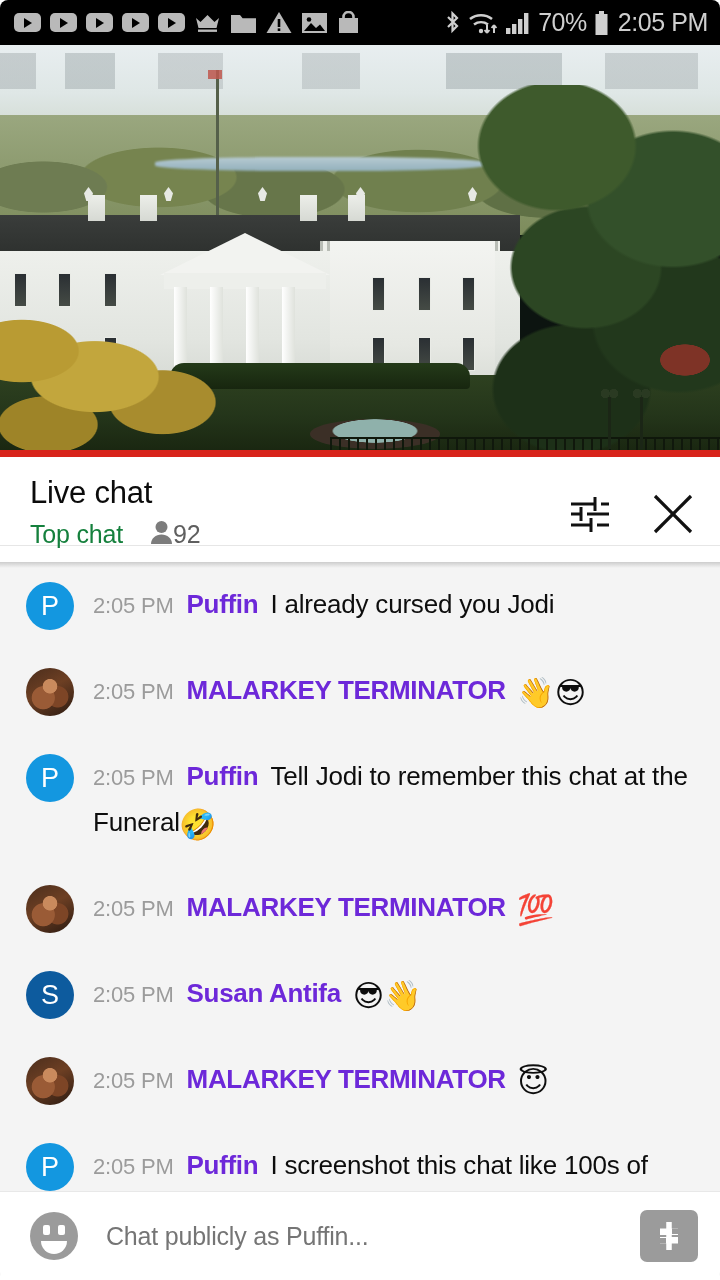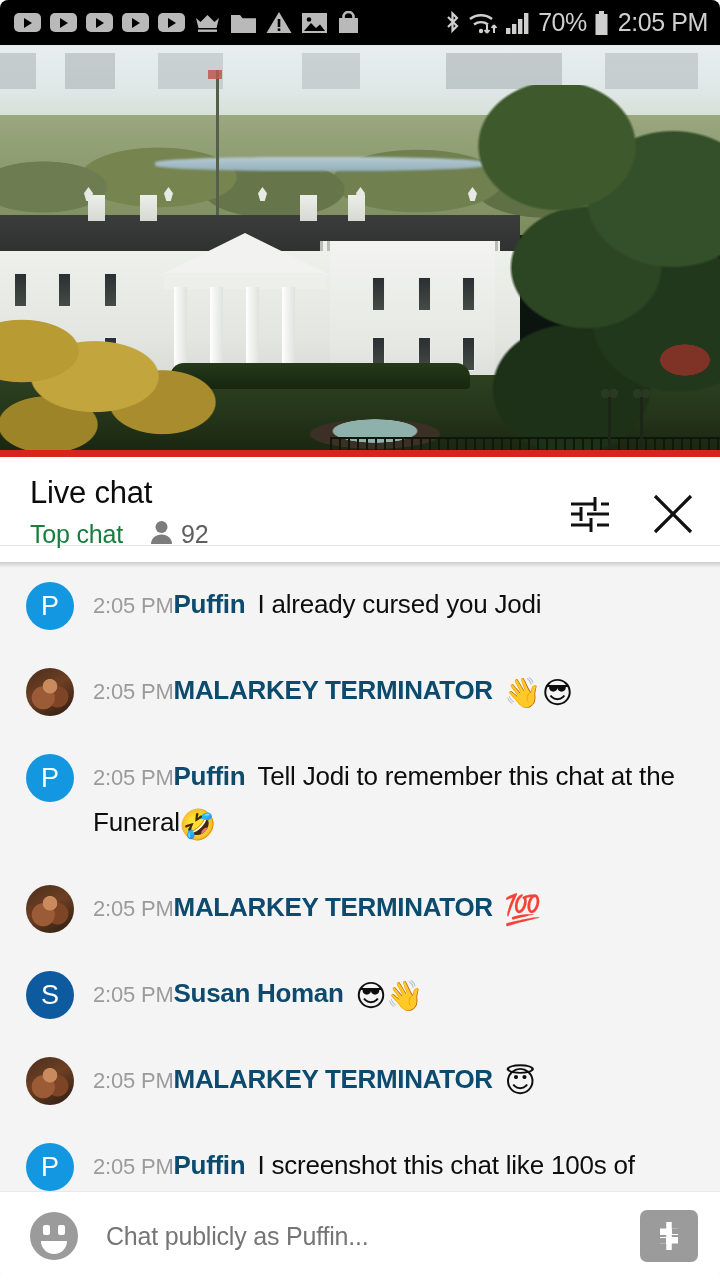--- a/index.html
+++ b/index.html
@@ -159,21 +159,21 @@
   
   .chat-header {
     position:relative; height:88px; background:#fff;
     display:flex; align-items:flex-start; padding:18px 24px 0 30px;
     box-shadow:0 1px 0 #e6e6e6;
   }
   .chat-header-left { flex:1; }
   .chat-title { font-size:31px; color:#0b0b0b; font-weight:400; letter-spacing:-0.2px; }
   .chat-sub { display:flex; align-items:center; margin-top:9px; }
   .chat-sub-mode { font-size:25px; color:#15803d; letter-spacing:-0.2px; }
-  .viewers { display:flex; align-items:center; margin-left:27px; gap:8px; }
+  .viewers { display:flex; align-items:center; margin-left:27px; gap:0; }
   .viewers-count { font-size:25px; color:#5f5f5f; }
   .header-actions { display:flex; align-items:center; gap:40px; padding-top:16px; }
   .icon-btn { background:none; border:none; cursor:pointer; line-height:0; padding:0; }
 
   
   .chat-scroll-shadow {
     position:absolute; left:0; top:562px; width:720px; height:6px;
     background:linear-gradient(rgba(0,0,0,.16), rgba(0,0,0,0));
     z-index:5; pointer-events:none;
   }
@@ -191,21 +191,21 @@
   .avatar.photo {
     background:
       radial-gradient(circle at 50% 38%, #c98a5d 0 18%, transparent 20%),
       radial-gradient(circle at 36% 62%, #9a5b36 0 26%, transparent 28%),
       radial-gradient(circle at 66% 60%, #7d4526 0 24%, transparent 26%),
       linear-gradient(150deg,#4a2d1c 0%, #6d3f23 45%, #2b1a11 100%);
   }
   .msg-body { padding-left:19px; padding-top:2px; flex:1; }
   .msg-line { font-size:26px; line-height:44px; color:#0d0d0d; letter-spacing:-0.2px; }
   .msg-time { color:#9b9b9b; font-size:22px; }
-  .msg-author { color:#0c4a6e; font-weight:bold; letter-spacing:-0.3px; }
+  .msg-author { color:#6d28d9; font-weight:bold; margin-left:13px; letter-spacing:-0.3px; }
   .msg-text { margin-left:12px; color:#0d0d0d; }
   .emoji { font-size:30px; vertical-align:-4px; }
 
   
   .composer {
     position:absolute; left:0; bottom:0; width:720px; height:88px;
     background:#fff; display:flex; align-items:center;
     padding:0 22px 0 28px; box-shadow:0 -1px 0 #e8e8e8;
   }
   .emoji-btn { width:52px; height:52px; flex:0 0 52px; line-height:0; border:none; background:none; padding:0; cursor:pointer; }
@@ -433,21 +433,21 @@
         <span class="msg-line">
           <span class="msg-time">2:05 PM</span><span class="msg-author">MALARKEY TERMINATOR</span><span class="msg-text"></span><span class="emoji">💯</span>
         </span>
       </div>
     </div>
 
     <div class="msg">
       <div class="avatar" style="background:#0d5b9e">S</div>
       <div class="msg-body">
         <span class="msg-line">
-          <span class="msg-time">2:05 PM</span><span class="msg-author">Susan Homan</span><span class="msg-text"></span><span class="emoji">😎👋</span>
+          <span class="msg-time">2:05 PM</span><span class="msg-author">Susan Antifa</span><span class="msg-text"></span><span class="emoji">😎👋</span>
         </span>
       </div>
     </div>
 
     <div class="msg">
       <div class="avatar photo"></div>
       <div class="msg-body">
         <span class="msg-line">
           <span class="msg-time">2:05 PM</span><span class="msg-author">MALARKEY TERMINATOR</span><span class="msg-text"></span><span class="emoji">😇</span>
         </span>

